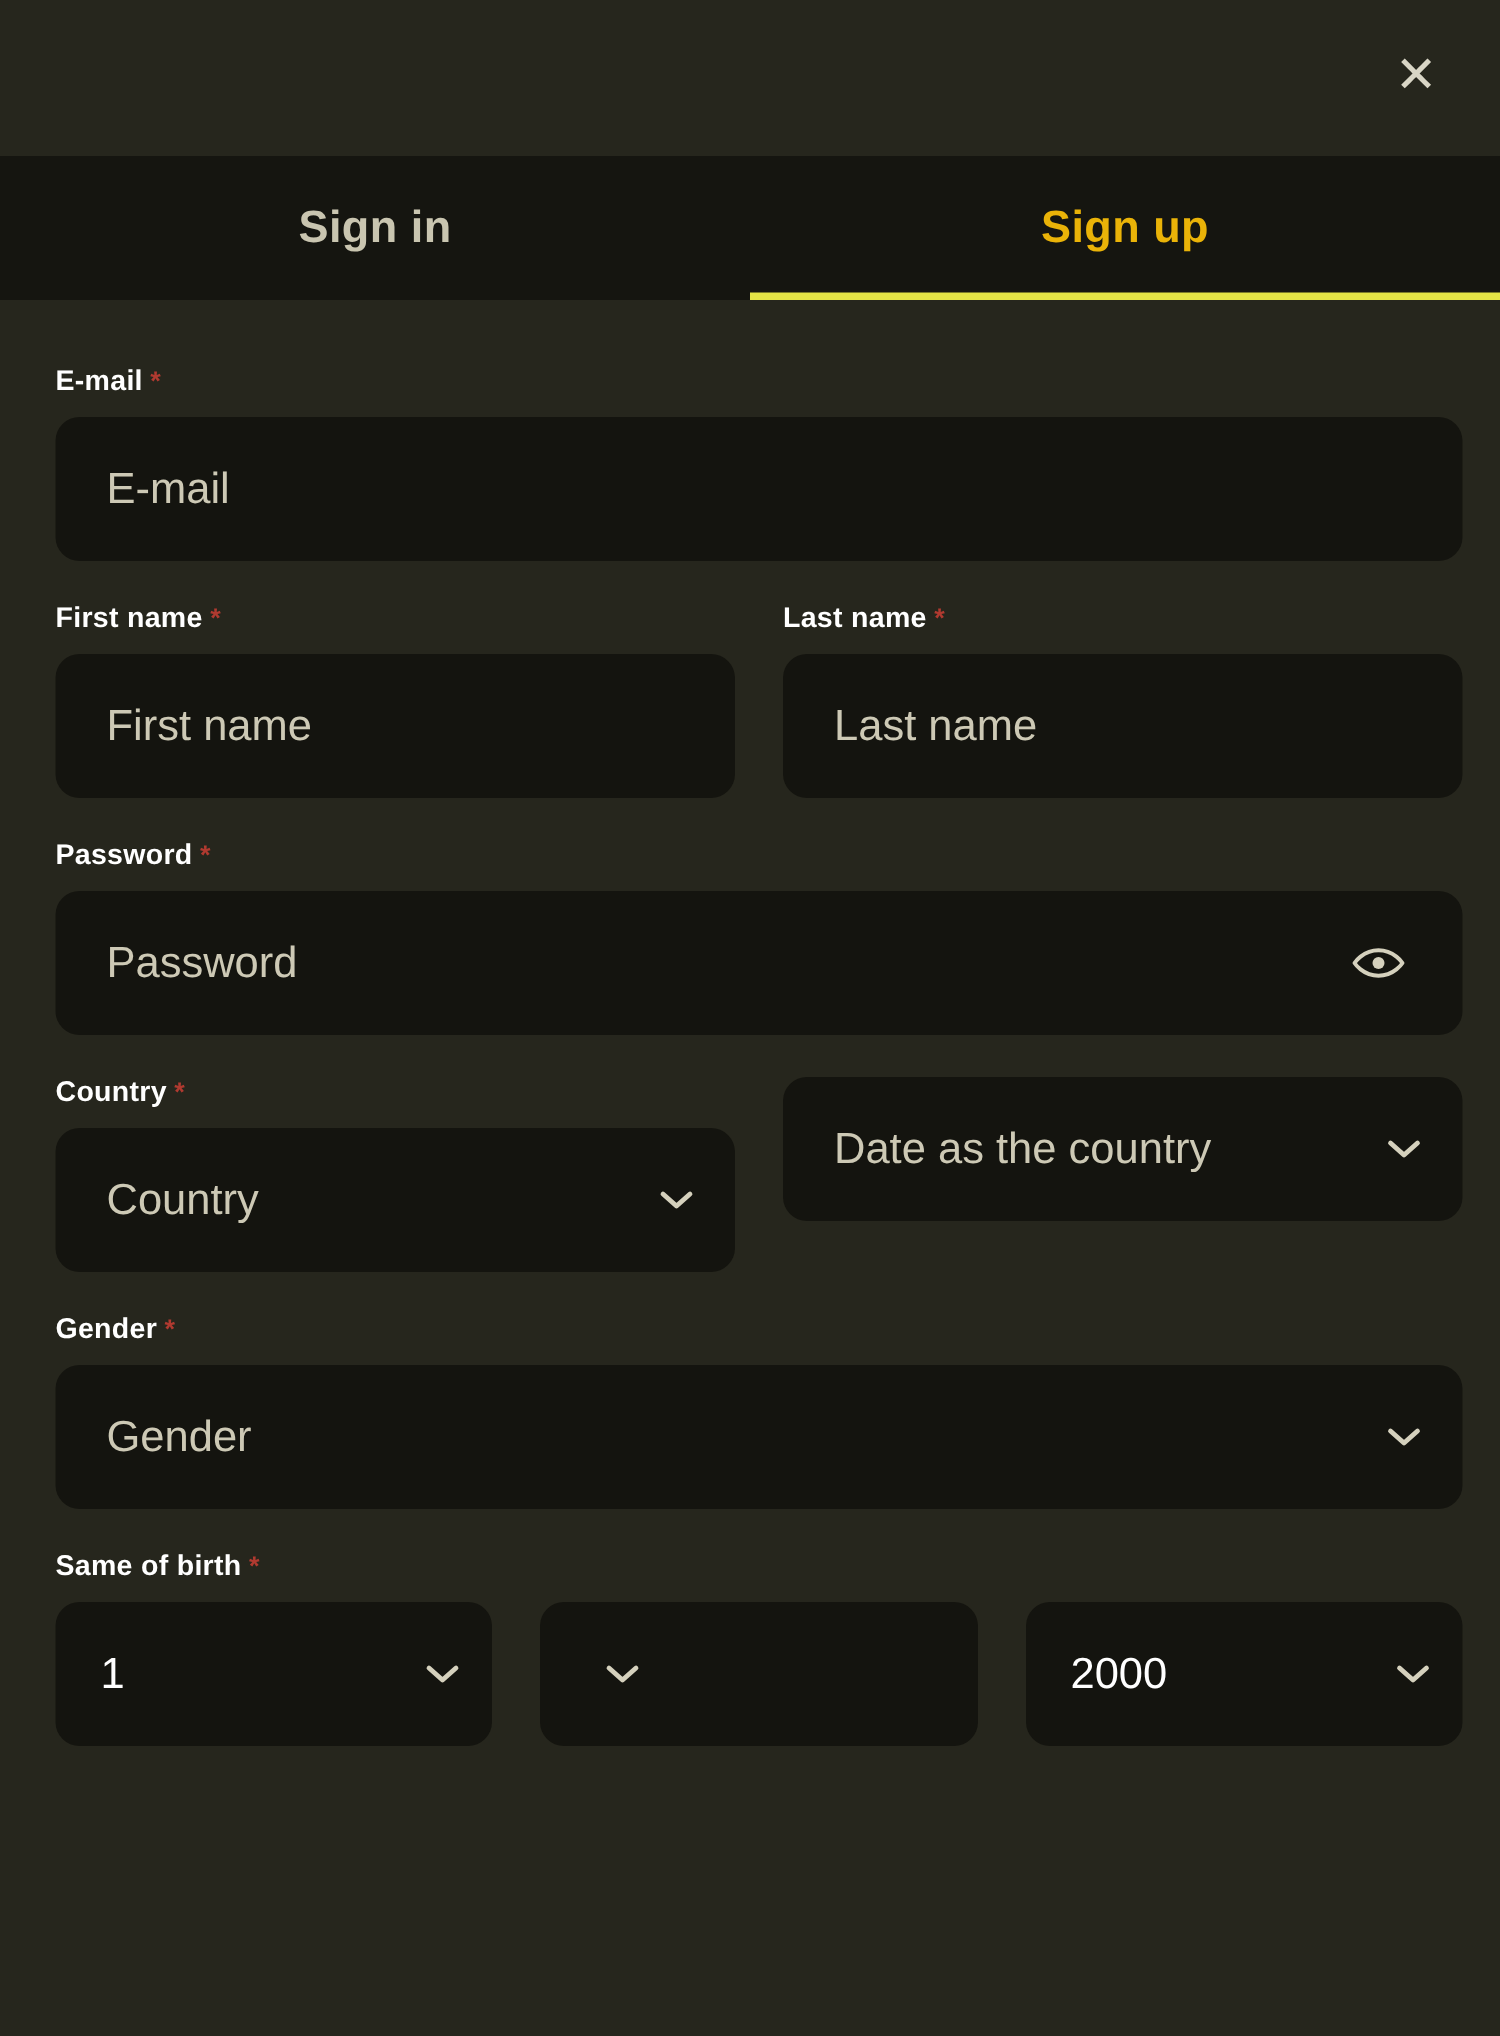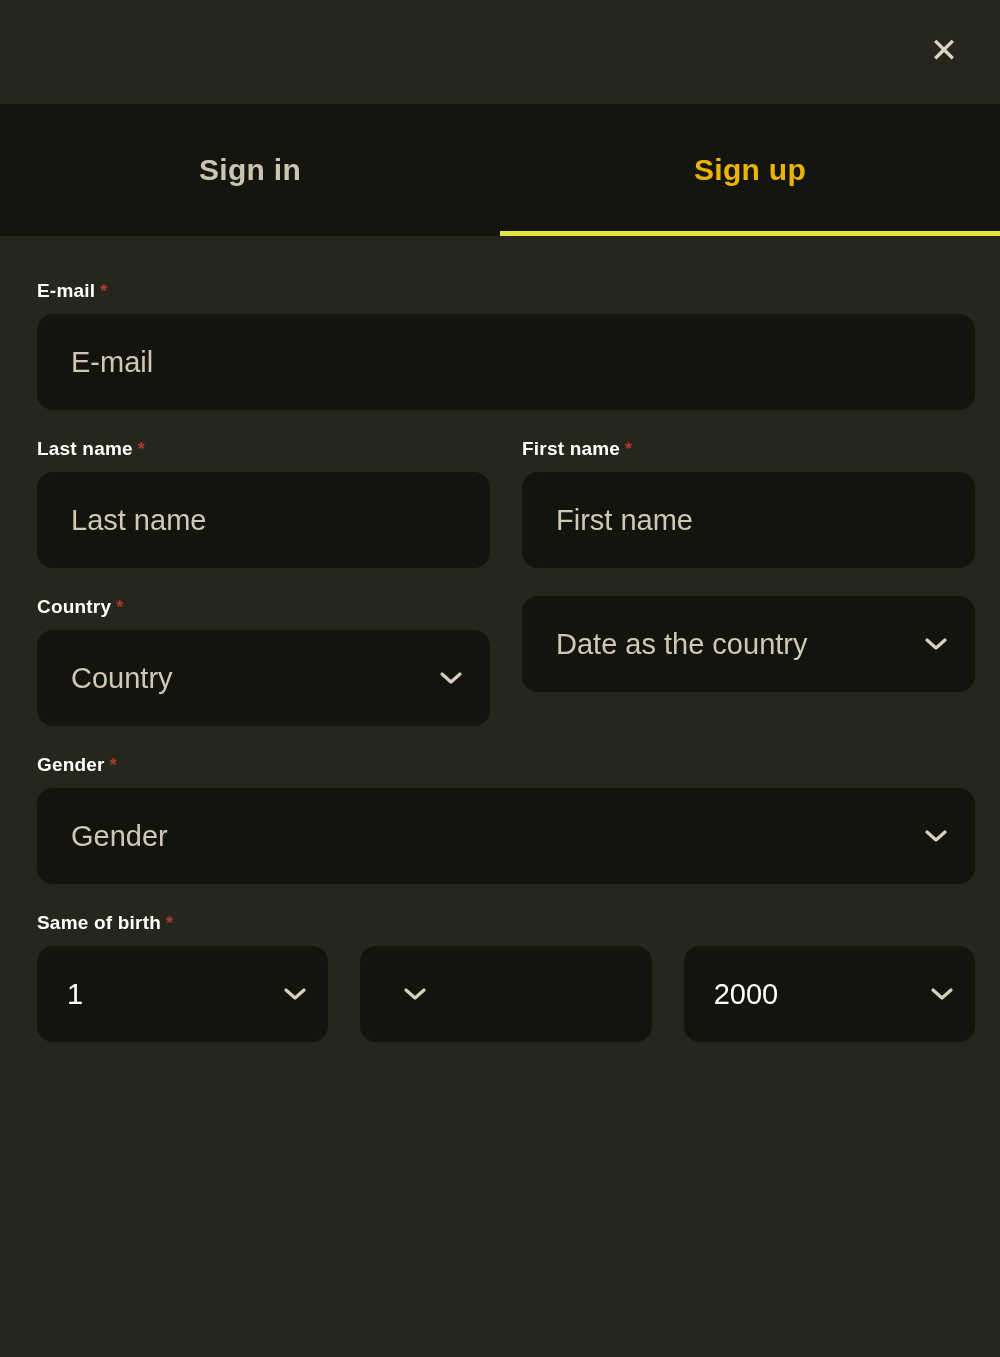--- a/index.html
+++ b/index.html
@@ -43,21 +43,21 @@
     border: none;
     color: #d9d6c6;
     font-size: 34px;
     line-height: 1;
     font-weight: 300;
     font-family: "Liberation Sans", sans-serif;
   }
 
   
   .tabs {
-    height: 132px;
+    height: 96px;
     background: #151510;
     display: flex;
     flex: 0 0 auto;
     position: relative;
   }
 
   .tab {
     flex: 1 1 50%;
     display: flex;
     align-items: center;
@@ -196,36 +196,50 @@
         <span>E-mail</span><span class="req-star">*</span>
       </label>
       <div class="control">
         <span class="control-text">E-mail</span>
       </div>
     </div>
 
     <div class="field-group row">
       <div class="col">
         <label class="field-label">
+          <span>First name</span><span class="req-star">*</span>
+        </label>
+        <div class="control">
+          <span class="control-text">First name</span>
+        </div>
+      </div>
+      <div class="col">
+        <label class="field-label">
           <span>Last name</span><span class="req-star">*</span>
         </label>
         <div class="control">
           <span class="control-text">Last name</span>
         </div>
       </div>
-      <div class="col">
-        <label class="field-label">
-          <span>First name</span><span class="req-star">*</span>
-        </label>
-        <div class="control">
-          <span class="control-text">First name</span>
-        </div>
-      </div>
-    </div>
-
+    </div>
+
+    <div class="field-group">
+      <label class="field-label">
+        <span>Password</span><span class="req-star">*</span>
+      </label>
+      <div class="control">
+        <span class="control-text">Password</span>
+        <span class="eye-icon">
+          <svg width="36" height="24" viewBox="0 0 36 24" fill="none" xmlns="http://www.w3.org/2000/svg">
+            <path d="M2 12C2 12 7.5 3.5 18 3.5C28.5 3.5 34 12 34 12C34 12 28.5 20.5 18 20.5C7.5 20.5 2 12 2 12Z" stroke="#d5d1bd" stroke-width="2.6" stroke-linejoin="round"></path>
+            <circle cx="18" cy="12" r="4" fill="#d5d1bd"></circle>
+          </svg>
+        </span>
+      </div>
+    </div>
 
     <div class="field-group row">
       <div class="col">
         <label class="field-label">
           <span>Country</span><span class="req-star">*</span>
         </label>
         <div class="control select-control">
           <span class="control-text">Country</span>
           <span class="chevron">
             <svg width="24" height="16" viewBox="0 0 24 16" fill="none" xmlns="http://www.w3.org/2000/svg">

